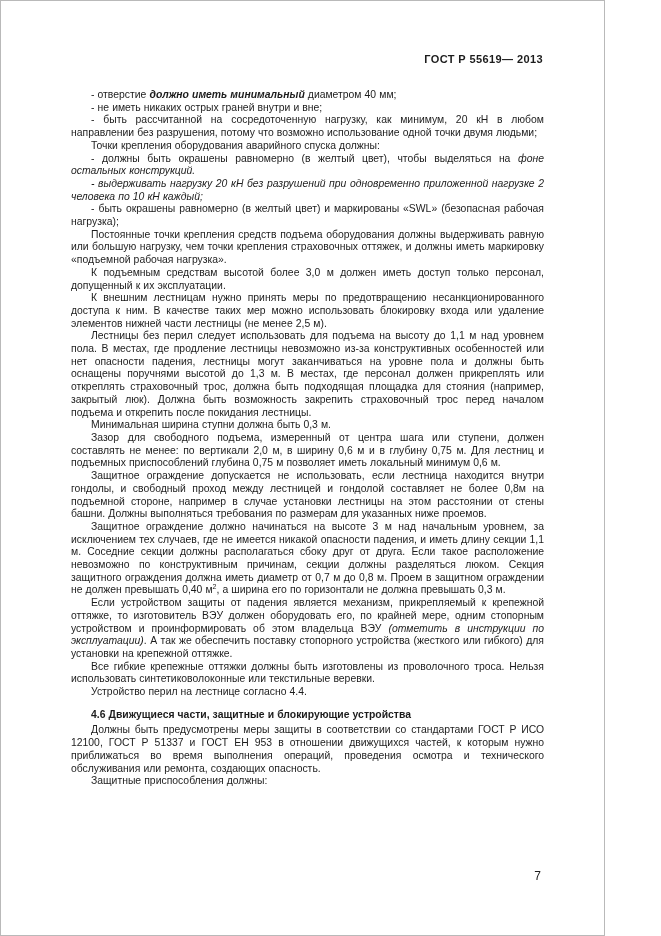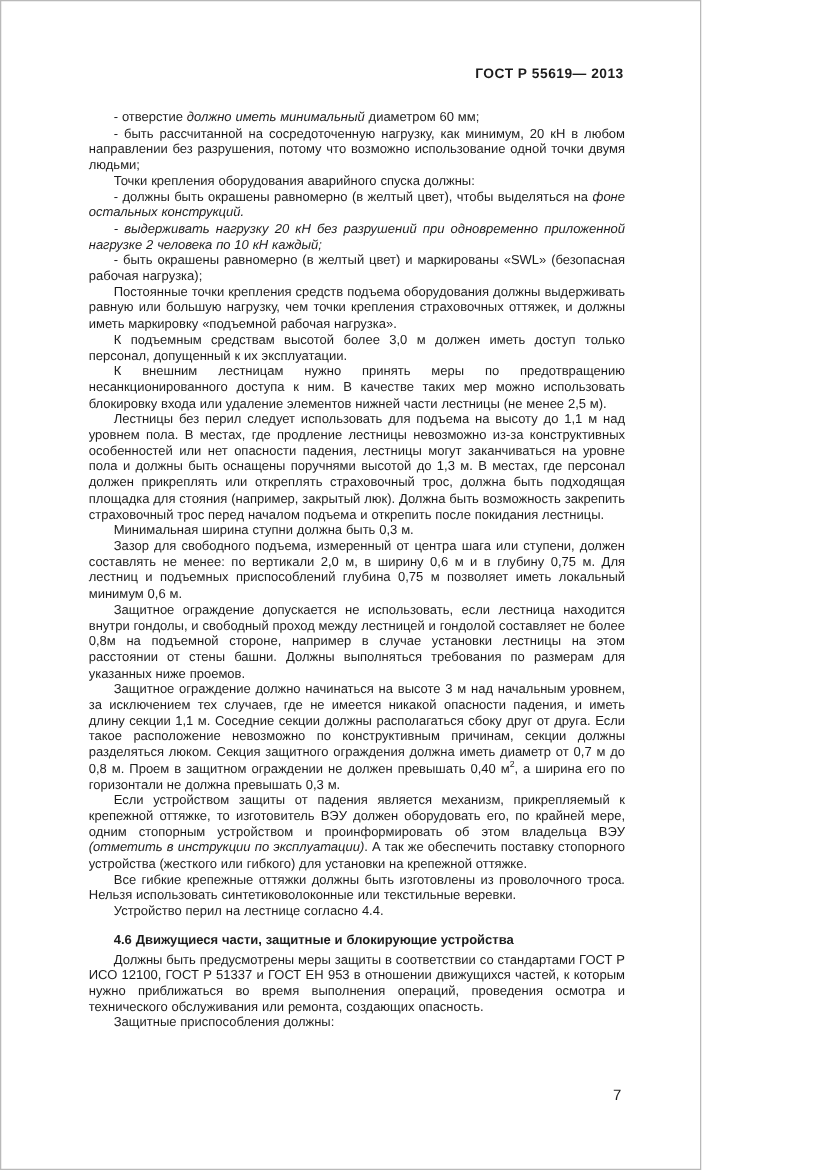--- a/index.html
+++ b/index.html
@@ -1,19 +1,19 @@
 <!DOCTYPE html>
 <html lang="ru"><head>
 <meta charset="utf-8">
 <style>
   * { margin: 0; padding: 0; box-sizing: border-box; }
   html, body { background: #ffffff; }
   .page {
     position: relative;
-    width: 561px;
+    width: 605px;
     height: 936px;
     background: #ffffff;
     border: 1px solid #b9b9b9;
     font-family: "Liberation Sans", sans-serif;
     color: #1c1c1c;
     overflow: hidden;
   }
   .doc-header {
     position: absolute;
     top: 52px;
@@ -49,21 +49,22 @@
   }
 </style>
 </head>
 <body>
 
 <div class="page">
   <div class="doc-header">ГОСТ Р  55619— 2013</div>
 
   <div class="doc-body">
 
-  <p class="para"><span>- отверстие </span><span style="font-style: italic;">должно иметь минимальный</span><span> диаметром 60 мм;</span></p>
+  <p class="para"><span>- отверстие </span><span style="font-style: italic; font-weight: bold;">должно иметь минимальный</span><span> диаметром 40 мм;</span></p>
+      <p class="para"><span>- не иметь никаких острых граней внутри и вне;</span></p>
       <p class="para"><span>- быть рассчитанной на сосредоточенную нагрузку, как минимум, 20 кН в любом направлении без разрушения, потому что возможно использование одной точки двумя людьми;</span></p>
       <p class="para"><span>Точки крепления оборудования аварийного спуска должны:</span></p>
       <p class="para"><span>- должны быть окрашены равномерно (в желтый цвет), чтобы выделяться на </span><span style="font-style: italic;">фоне остальных конструкций.</span></p>
       <p class="para"><span style="font-style: italic;">- выдерживать нагрузку 20 кН без разрушений при одновременно приложенной нагрузке 2 человека по 10 кН каждый;</span></p>
       <p class="para"><span>- быть окрашены равномерно (в желтый цвет) и маркированы «SWL» (безопасная рабочая нагрузка);</span></p>
       <p class="para"><span>Постоянные точки крепления средств подъема оборудования должны выдерживать равную или большую нагрузку, чем точки крепления страховочных оттяжек, и должны иметь маркировку «подъемной рабочая нагрузка».</span></p>
       <p class="para"><span>К подъемным средствам высотой более 3,0 м должен иметь доступ только персонал, допущенный к их эксплуатации.</span></p>
       <p class="para"><span>К внешним лестницам нужно принять меры по предотвращению несанкционированного доступа к ним. В качестве таких мер можно использовать блокировку входа или удаление элементов нижней части лестницы (не менее 2,5 м).</span></p>
       <p class="para"><span>Лестницы без перил следует использовать для подъема на высоту до 1,1 м над уровнем пола. В местах, где продление лестницы невозможно из-за конструктивных особенностей или нет опасности падения, лестницы могут заканчиваться на уровне пола и должны быть оснащены поручнями высотой до 1,3 м. В местах, где персонал должен прикреплять или откреплять страховочный трос, должна быть подходящая площадка для стояния (например, закрытый люк). Должна быть возможность закрепить страховочный трос перед началом подъема и открепить после покидания лестницы.</span></p>
       <p class="para"><span>Минимальная ширина ступни должна быть 0,3 м.</span></p>

